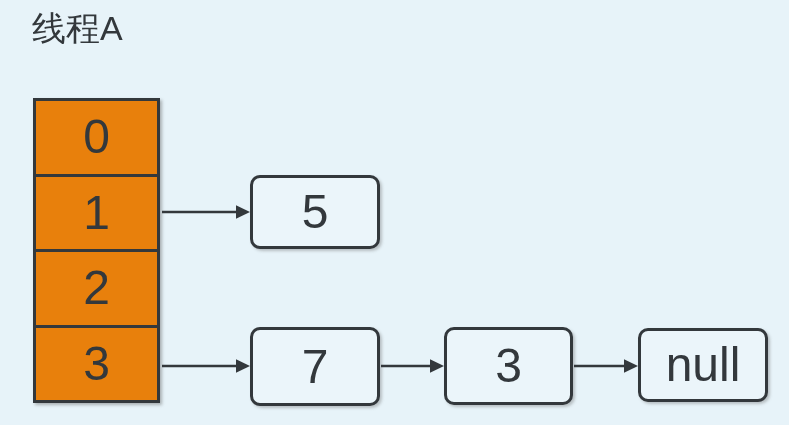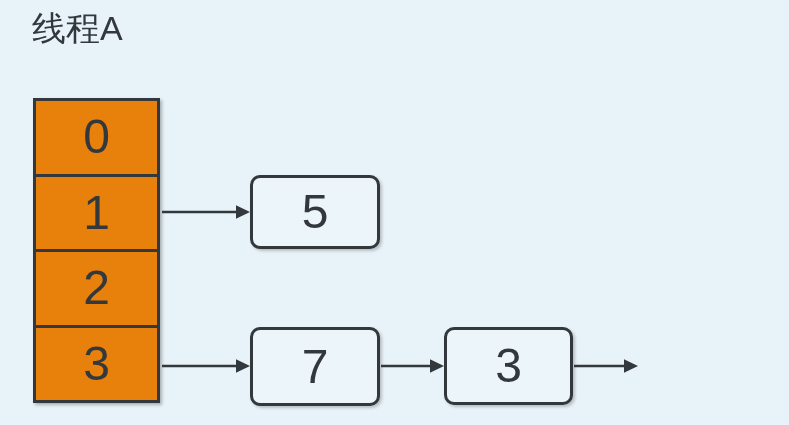--- a/index.html
+++ b/index.html
@@ -91,20 +91,23 @@
   </div>
 
   <div class="node-box node-7">
     <span>7</span>
   </div>
 
   <div class="node-box node-3">
     <span>3</span>
   </div>
 
+  <div class="node-box node-null">
+    <span>null</span>
+  </div>
 
   <svg class="arrows-layer" viewBox="0 0 789 425">
 
     <line class="arrow-line" x1="162" y1="212" x2="237" y2="212"></line>
     <polygon class="arrow-head" points="250,212 236,205.2 236,218.8"></polygon>
 
     <line class="arrow-line" x1="162" y1="366" x2="237" y2="366"></line>
     <polygon class="arrow-head" points="250,366 236,359.2 236,372.8"></polygon>
 
     <line class="arrow-line" x1="381" y1="366" x2="431" y2="366"></line>

